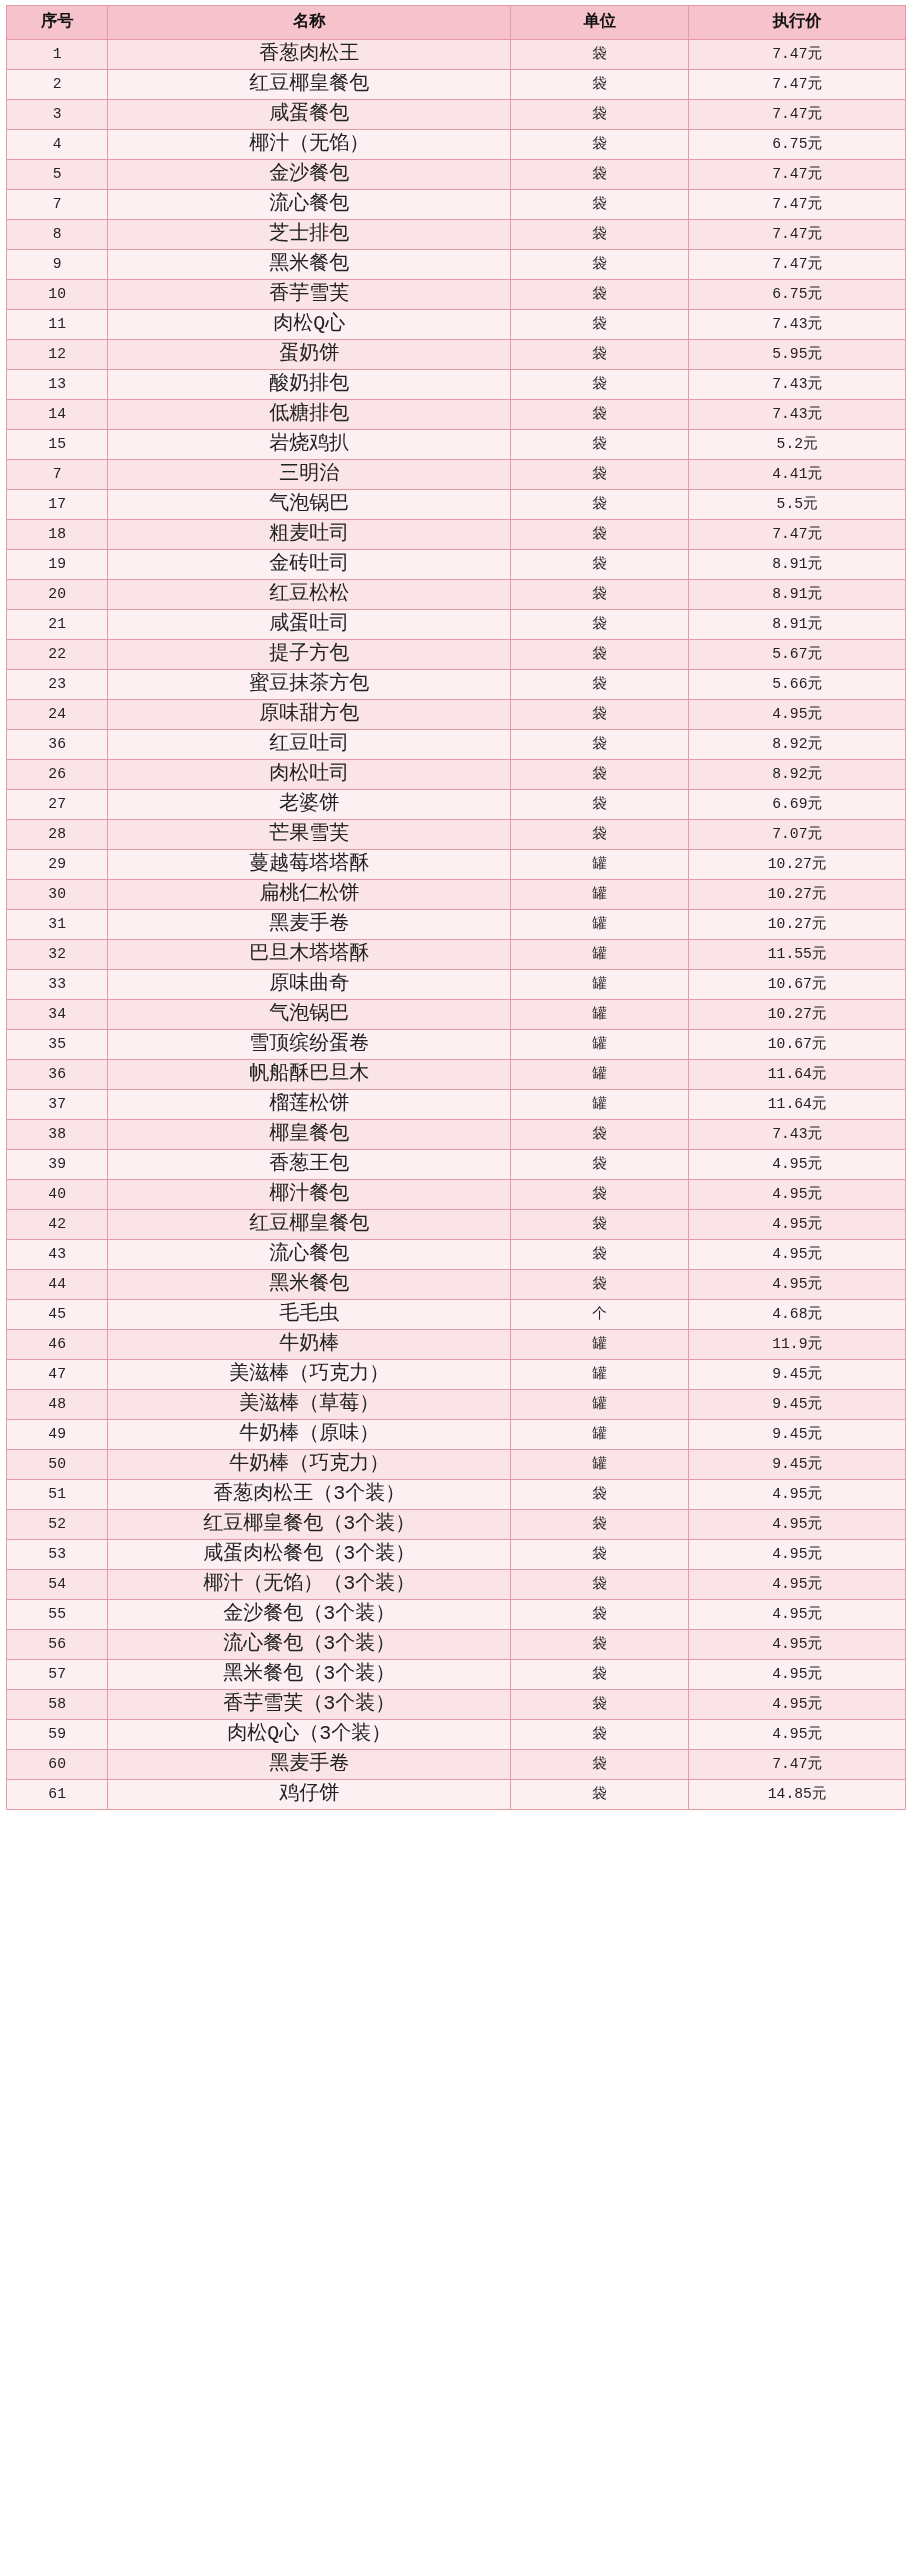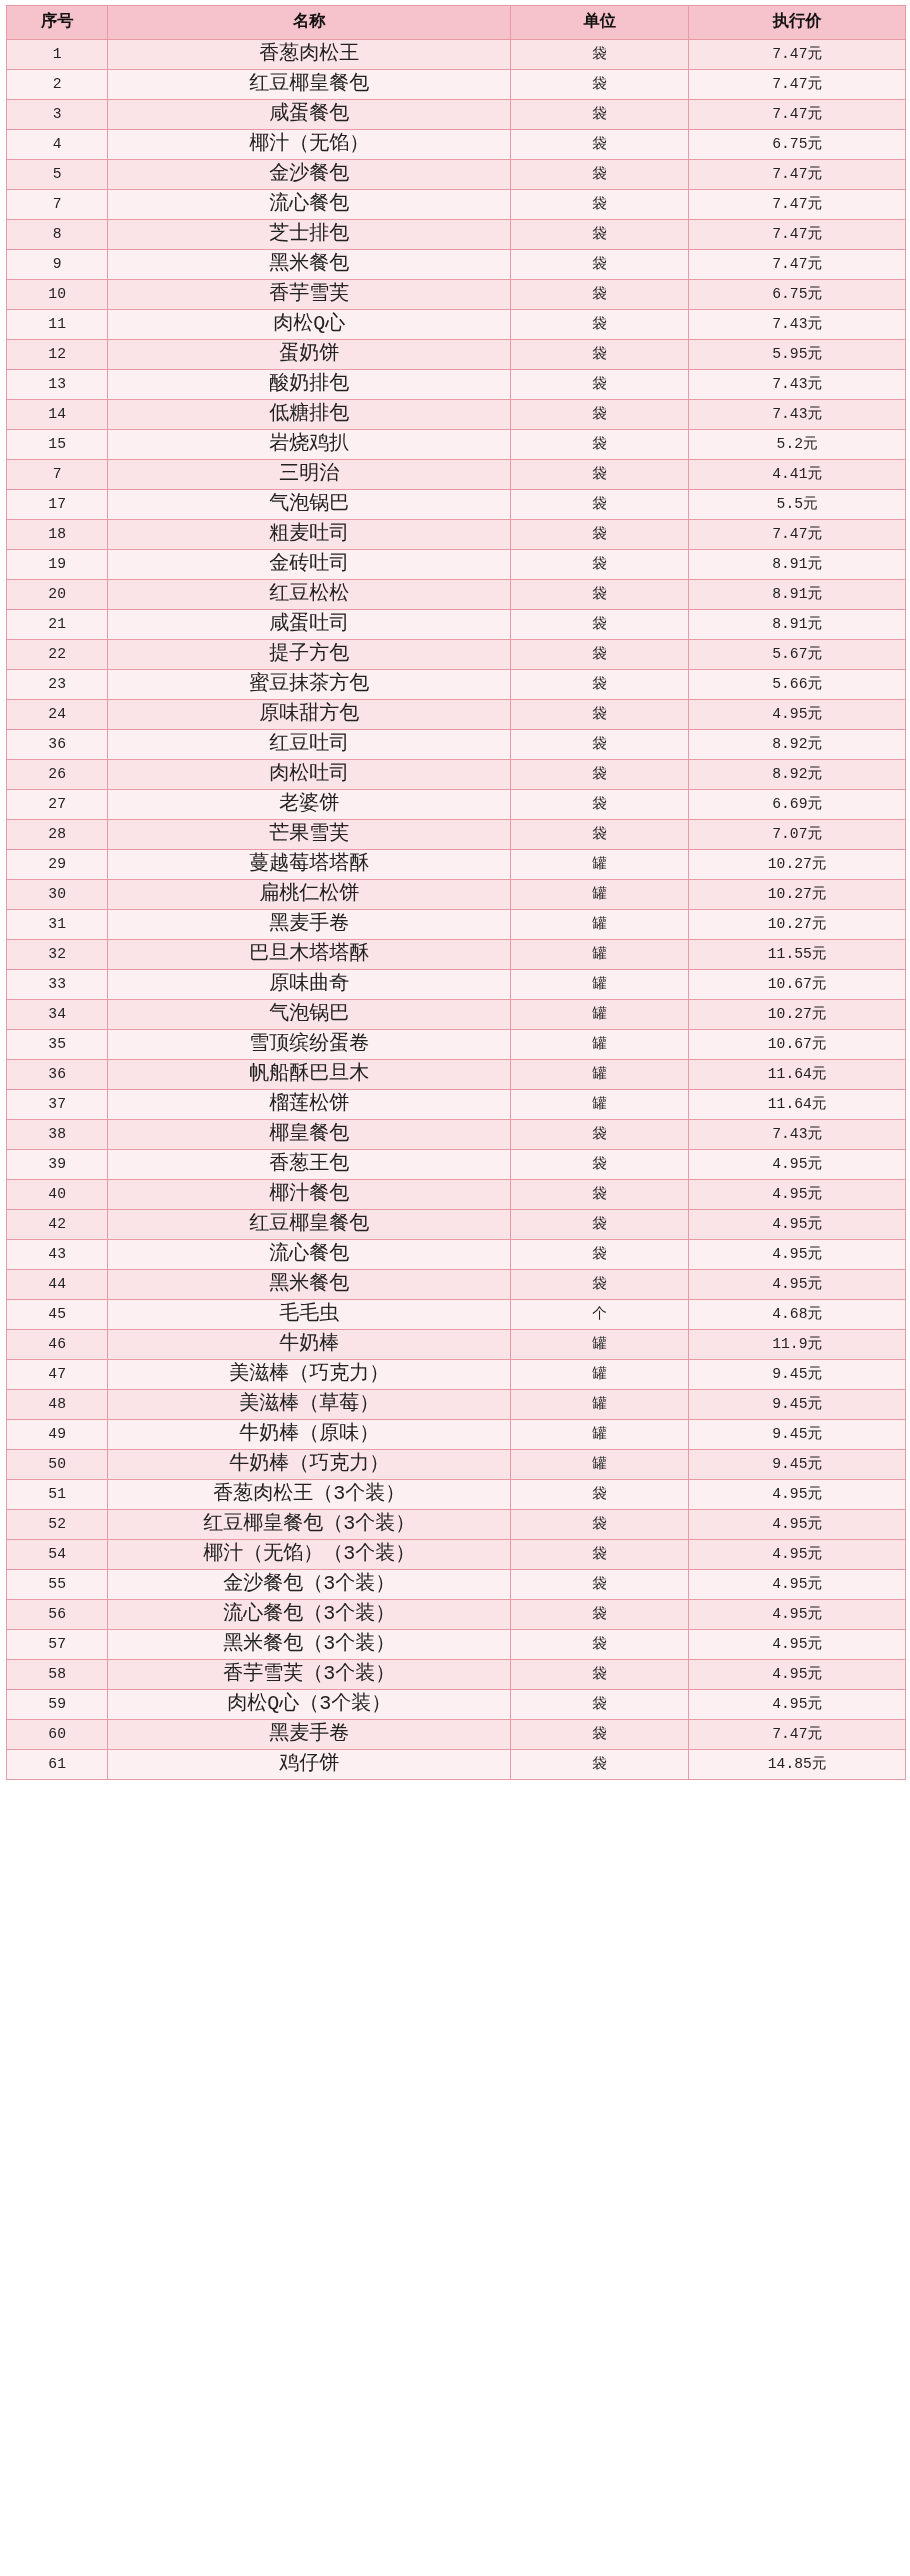--- a/index.html
+++ b/index.html
@@ -372,20 +372,26 @@
           <td class="name-cell">香葱肉松王（3个装）</td>
           <td>袋</td>
           <td>4.95元</td>
         </tr>
         <tr class="odd">
           <td>52</td>
           <td class="name-cell">红豆椰皇餐包（3个装）</td>
           <td>袋</td>
           <td>4.95元</td>
         </tr>
+        <tr class="even">
+          <td>53</td>
+          <td class="name-cell">咸蛋肉松餐包（3个装）</td>
+          <td>袋</td>
+          <td>4.95元</td>
+        </tr>
         <tr class="odd">
           <td>54</td>
           <td class="name-cell">椰汁（无馅）（3个装）</td>
           <td>袋</td>
           <td>4.95元</td>
         </tr>
         <tr class="even">
           <td>55</td>
           <td class="name-cell">金沙餐包（3个装）</td>
           <td>袋</td>

